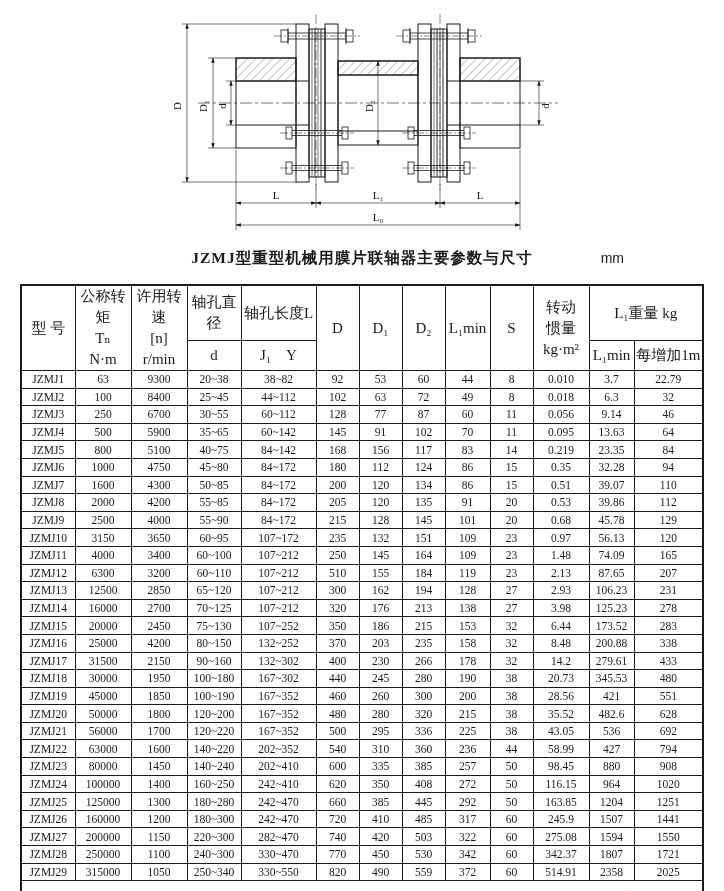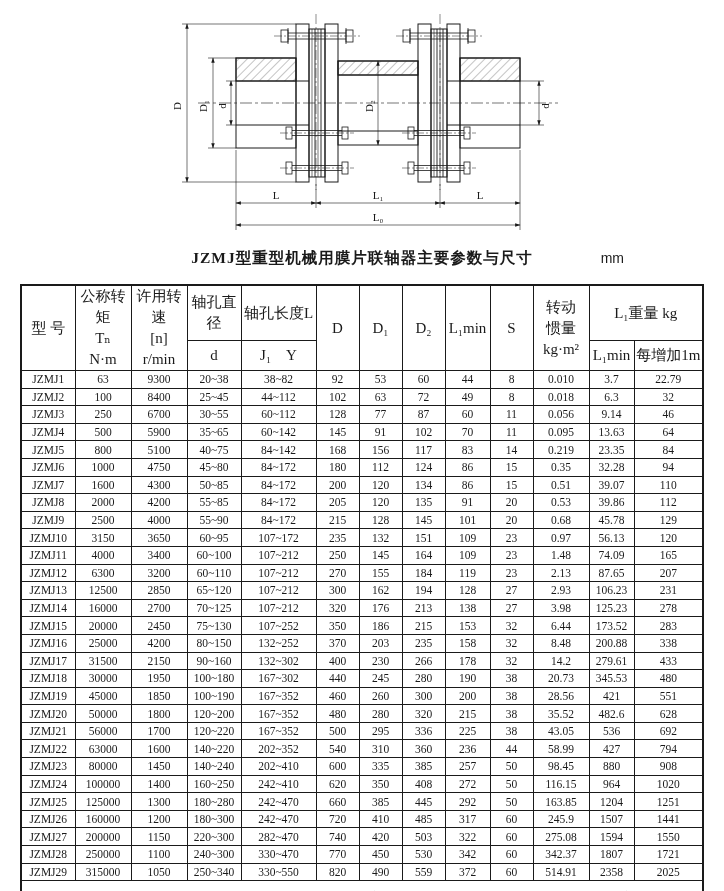--- a/index.html
+++ b/index.html
@@ -449,21 +449,21 @@
           <td>1.48</td>
           <td>74.09</td>
           <td>165</td>
         </tr>
         <tr>
           <td>JZMJ12</td>
           <td>6300</td>
           <td>3200</td>
           <td>60~110</td>
           <td>107~212</td>
-          <td>270</td>
+          <td>510</td>
           <td>155</td>
           <td>184</td>
           <td>119</td>
           <td>23</td>
           <td>2.13</td>
           <td>87.65</td>
           <td>207</td>
         </tr>
         <tr>
           <td>JZMJ13</td>

